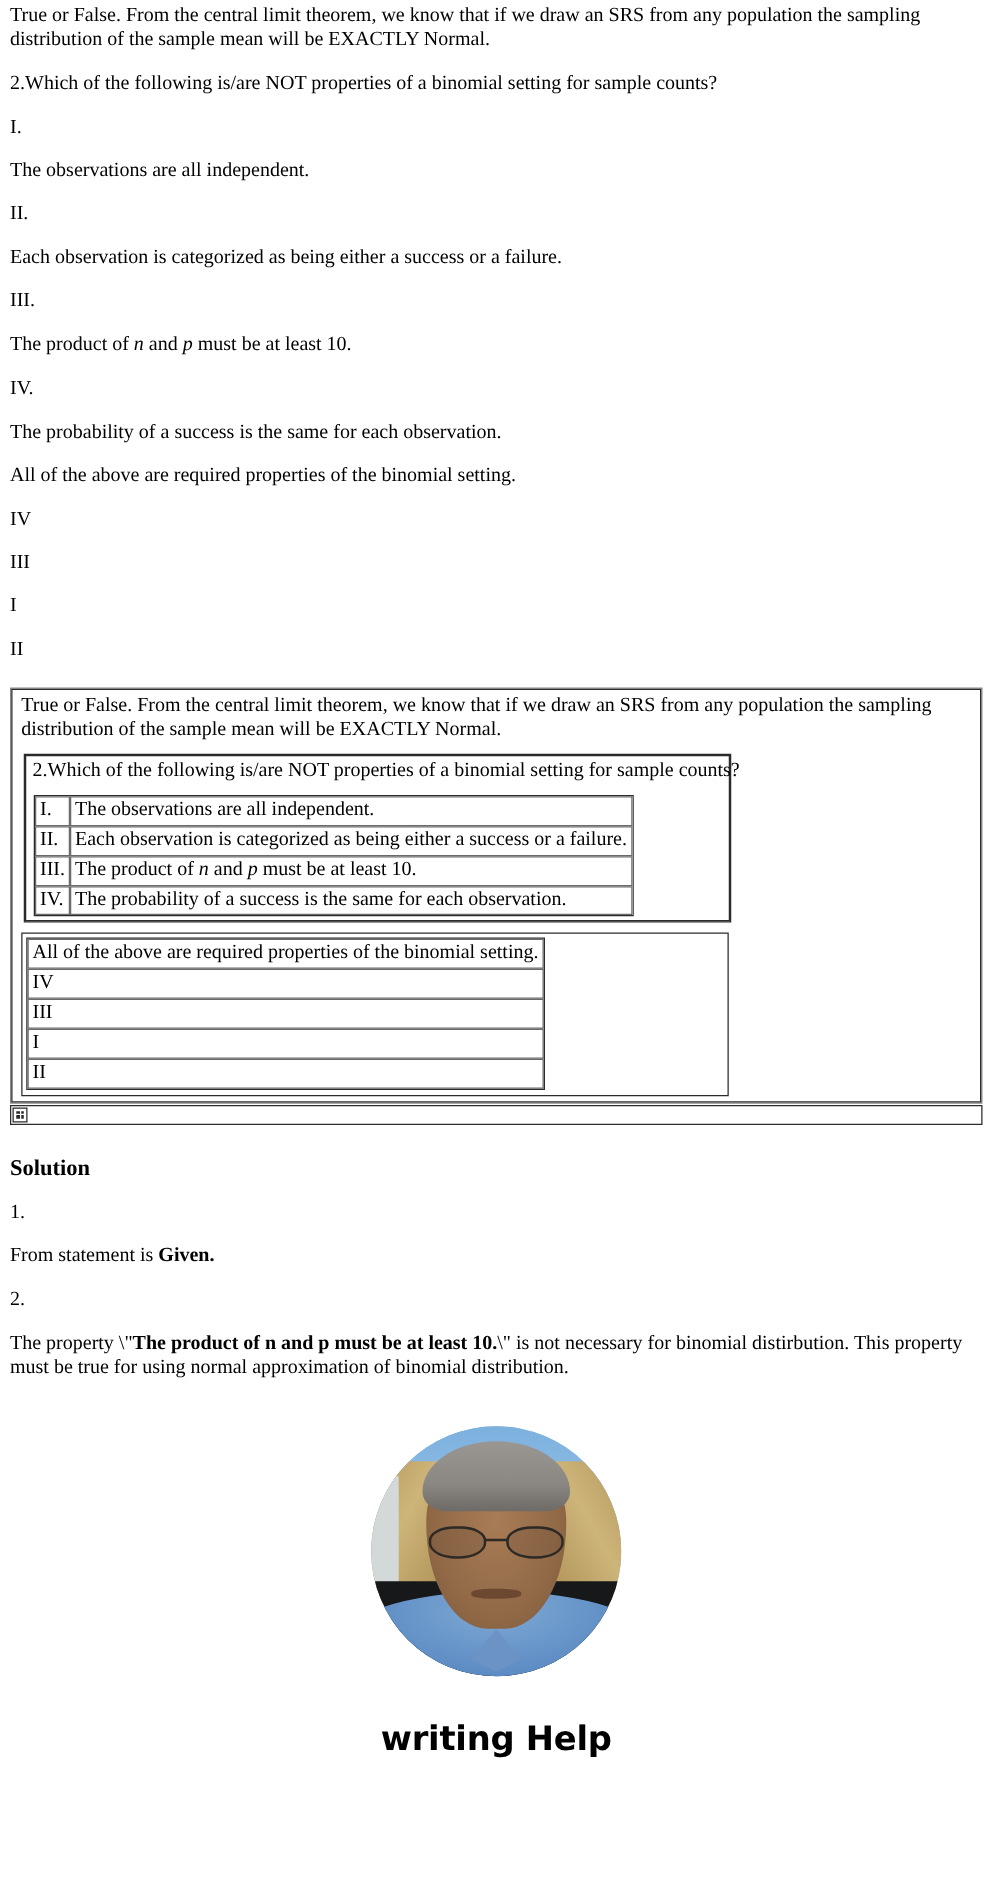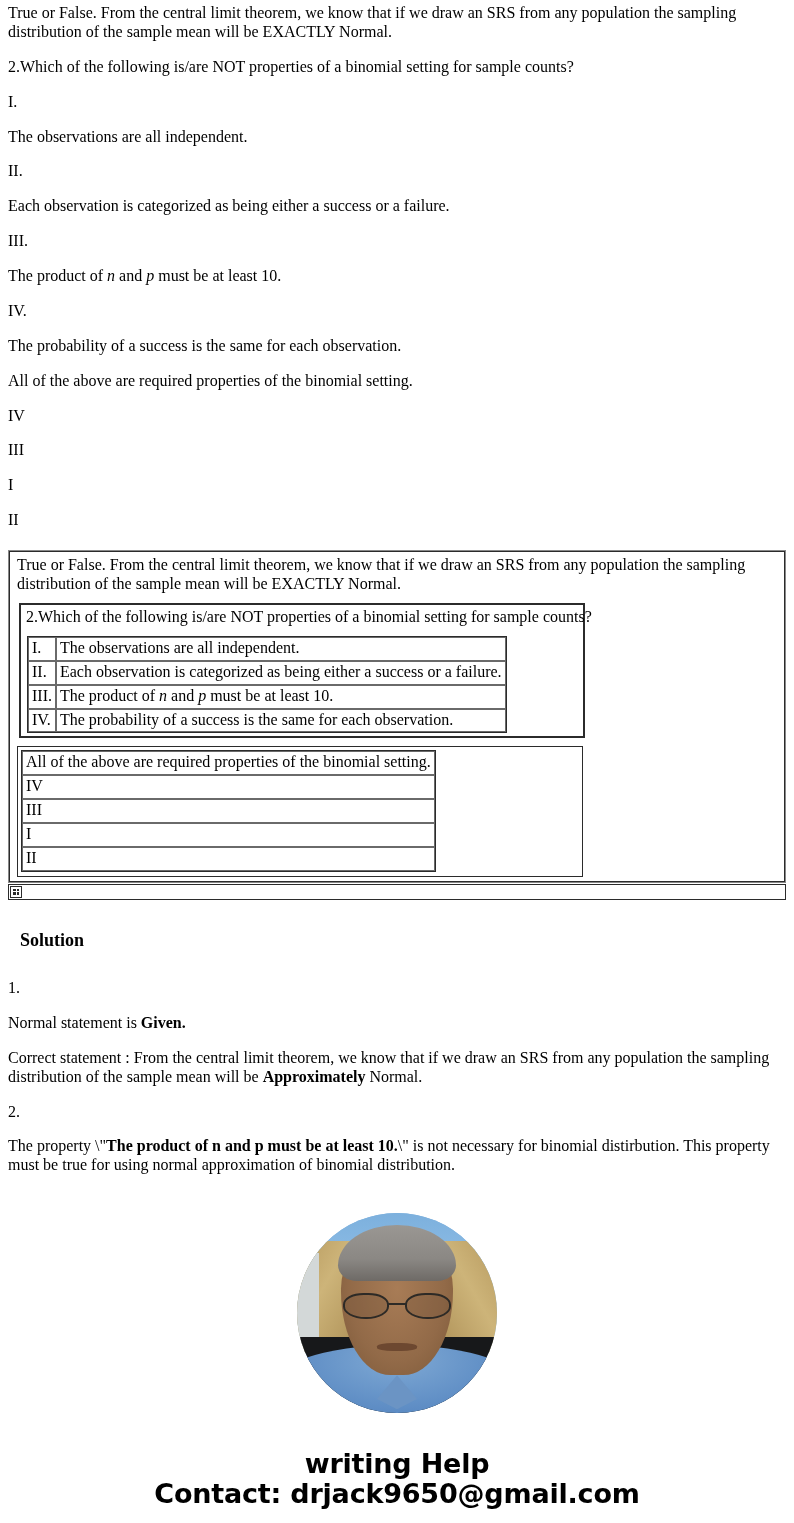--- a/index.html
+++ b/index.html
@@ -153,21 +153,21 @@
   .handle-icon span {
     background: #2b2b2b;
     display: block;
   }
 
   
   h3.solution {
     font-family: "Liberation Serif", "DejaVu Serif", serif;
     font-size: 18px;
     font-weight: bold;
-    margin: 12px;
+    margin: 0;
     padding: 18px 0 12px 0;
   }
 
   
   .avatar-wrap {
     width: 100%;
     display: flex;
     justify-content: center;
     padding: 26px 0 0 0;
   }
@@ -383,23 +383,22 @@
         <span></span>
         <span></span>
       </span>
     </div>
   </div>
 
   <h3 class="solution">Solution</h3>
 
   <p class="para">1.</p>
 
-  <p class="para"><span>Normal statement is </span><b class="bold">Given.</b></p>
-
-  <p class="para"><span>Correct statement : From the central limit theorem, we know that if we draw an SRS from any population the sampling distribution of the sample mean will be </span><b class="bold">Approximately</b><span> Normal.</span></p>
+  <p class="para"><span>From statement is </span><b class="bold">Given.</b></p>
+
 
   <p class="para">2.</p>
 
   <p class="para"><span>The property \"</span><b class="bold">The product of n and p must be at least 10.</b><span>\" is not necessary for binomial distirbution. This property must be true for using normal approximation of binomial distribution.</span></p>
 
   <div class="avatar-wrap">
     <div class="avatar">
       <span class="av-sky"></span>
       <span class="av-wood-l"></span>
       <span class="av-wood-r"></span>
@@ -414,16 +413,15 @@
       <span class="av-glasses">
         <span class="av-lens l"></span>
         <span class="av-lens r"></span>
         <span class="av-bridge"></span>
       </span>
     </div>
   </div>
 
   <div class="footer">
     <span class="line2">writing Help</span>
-    <span class="line3">Contact: drjack9650@gmail.com</span>
   </div>
 
 </div>
 
 </body></html>

